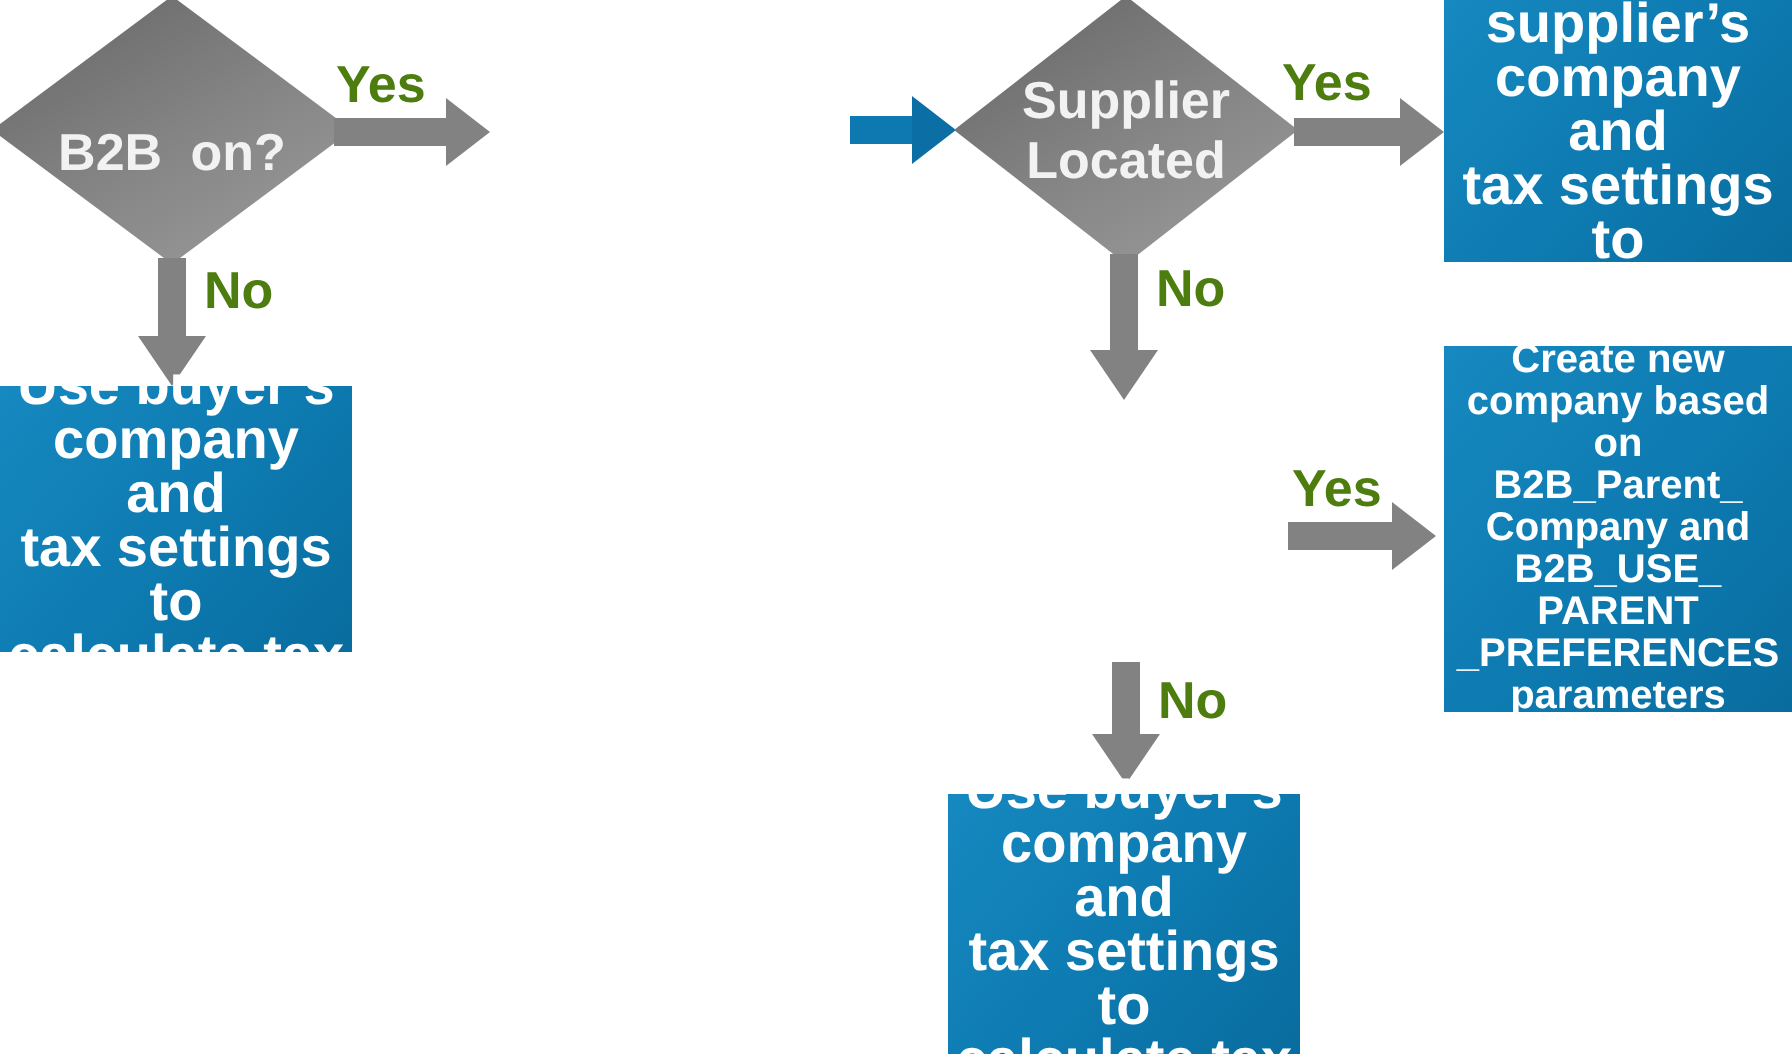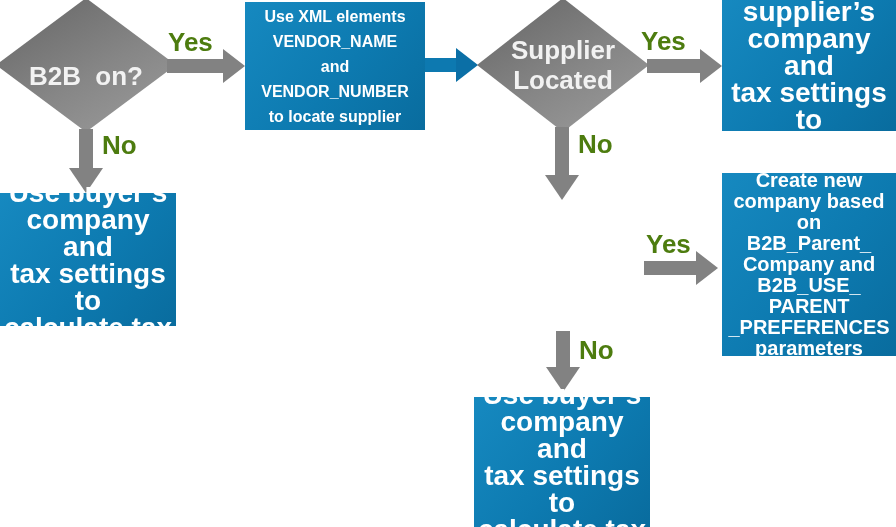--- a/index.html
+++ b/index.html
@@ -52,27 +52,20 @@
   <div class="diamond dlg" style="left:-4px;top:-2px;width:180px;height:134px;">
     <span class="label-text ws-wide">B2B on?</span>
   </div>
 
   <div class="ah" style="left:167px;top:49px;width:78px;">
     <div class="shaft" style="width:56px;"></div>
     <div class="head"></div>
   </div>
   <div class="elabel" style="left:168px;top:29px;">Yes</div>
 
-  <div class="pbox md" style="left:245px;top:2px;width:180px;height:128px;">
-    <span class="label-text">Use XML elements
-VENDOR_NAME
-and
-VENDOR_NUMBER
-to locate supplier</span>
-  </div>
 
   <div class="ah blue" style="left:425px;top:48px;width:53px;">
     <div class="shaft" style="width:32px;"></div>
     <div class="head"></div>
   </div>
 
   <div class="diamond dlg" style="left:477px;top:-2px;width:172px;height:134px;">
     <span class="label-text">Supplier
 Located</span>
   </div>

